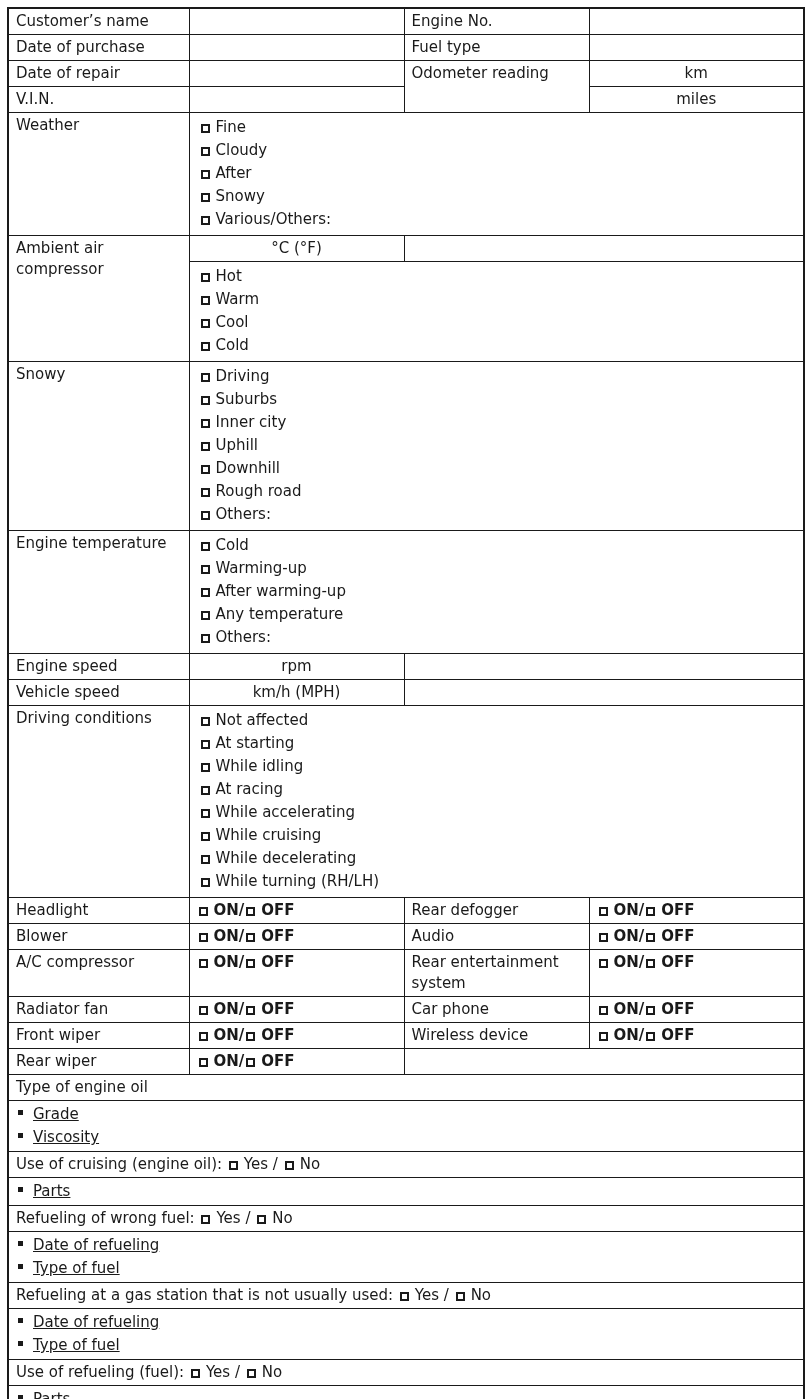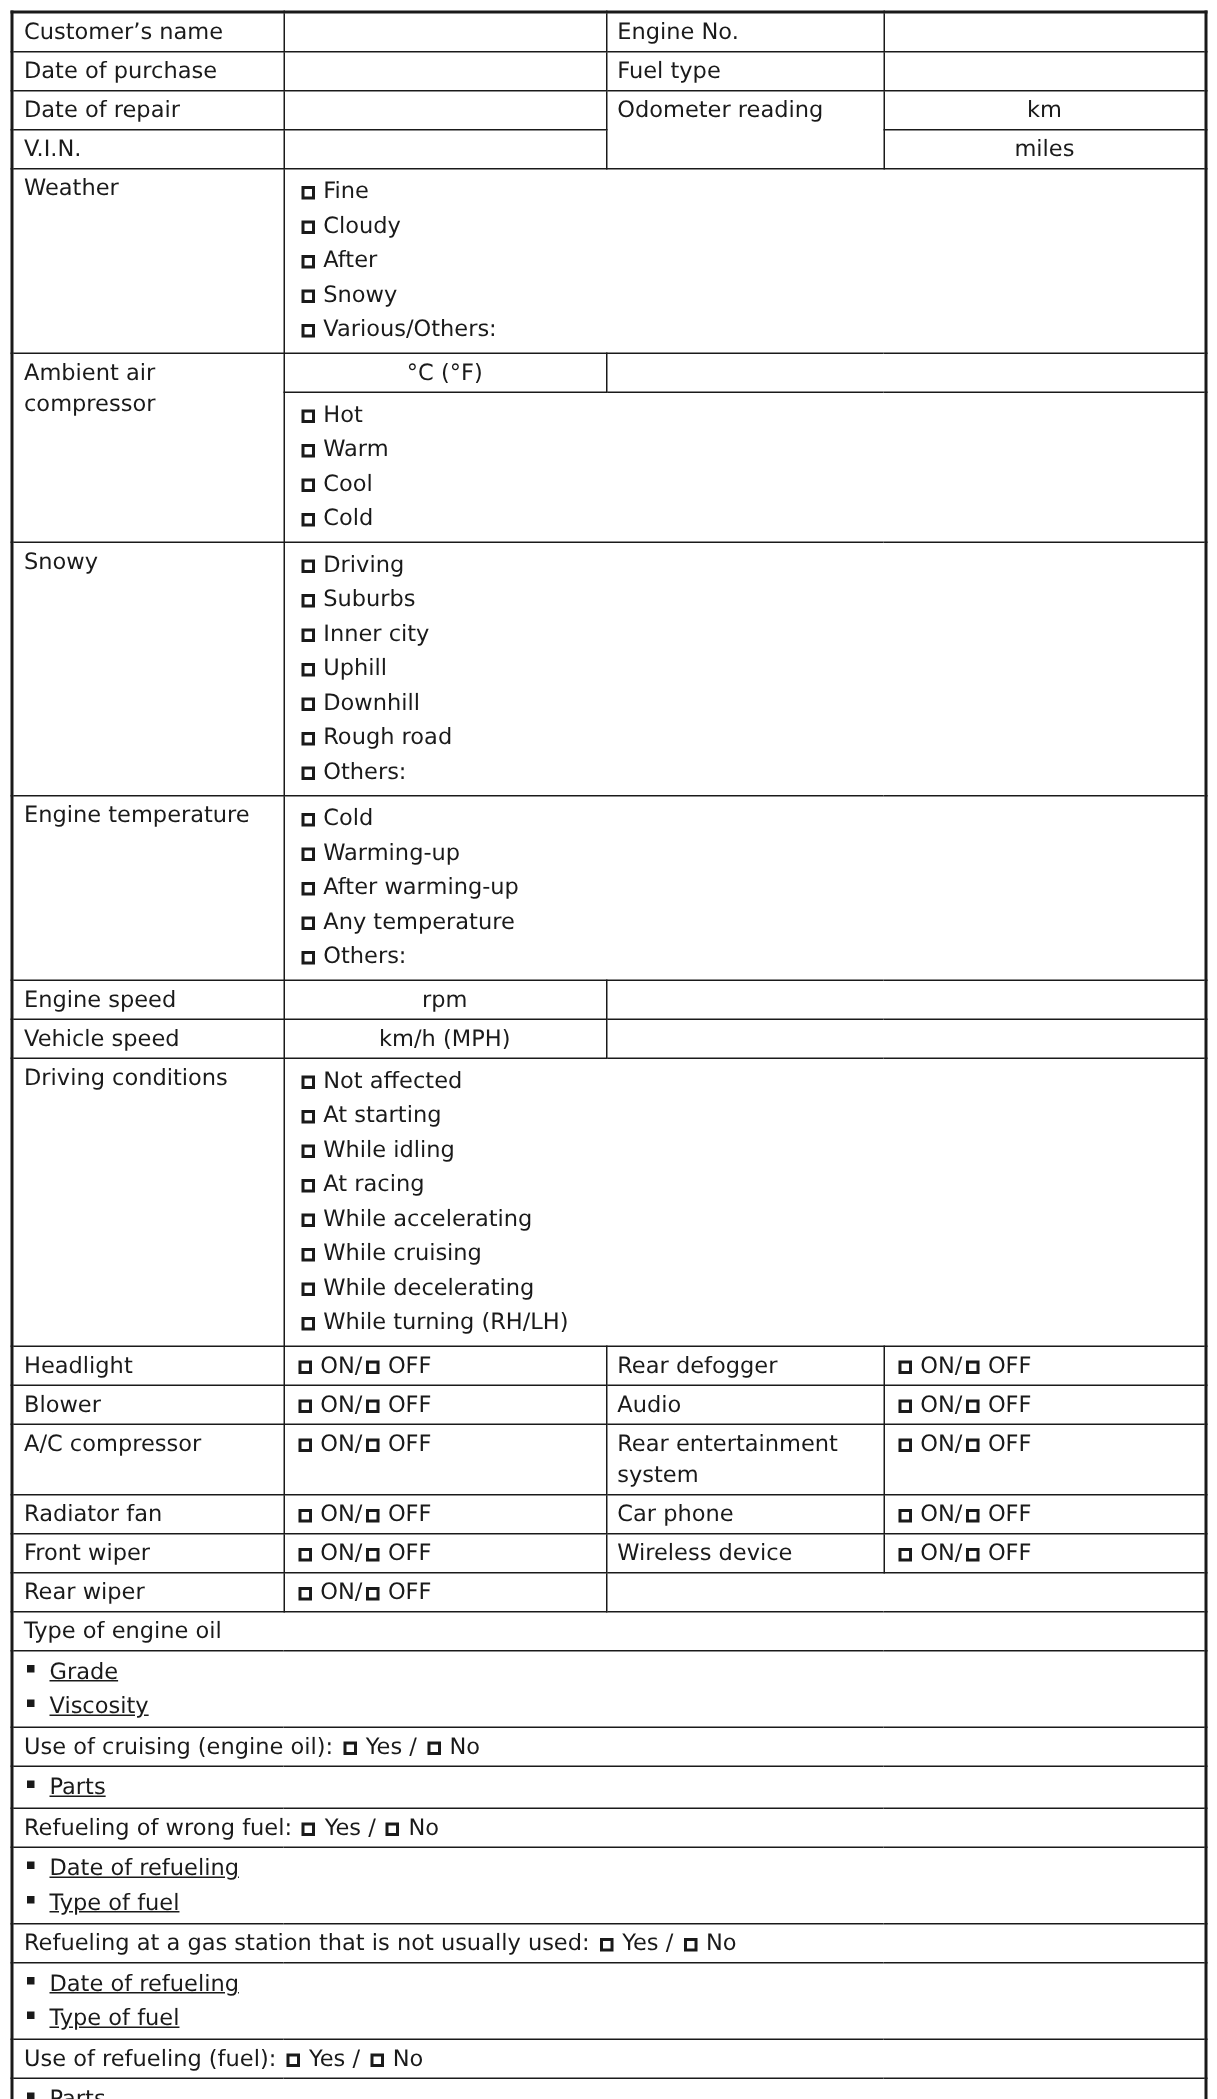--- a/index.html
+++ b/index.html
@@ -17,21 +17,21 @@
     font-family: "DejaVu Sans", "Liberation Sans", sans-serif;
     font-size: 15px;
     line-height: 21px;
     color: #1a1a1a;
     vertical-align: top;
     overflow: hidden;
   }
   td.options { padding: 3px 7px 4px 9px; }
   .opt { line-height: 23px; white-space: nowrap; }
   td.unit { text-align: center; }
-  td.onoff { white-space: nowrap; }
+  td.onoff { white-space: nowrap; font-weight: bold; }
   .cb {
     display: inline-block;
     width: 9px;
     height: 9px;
     border: 2px solid #1a1a1a;
     margin: 0 6px 0 2px;
     vertical-align: -1px;
     background: #ffffff;
   }
   .bullet {

